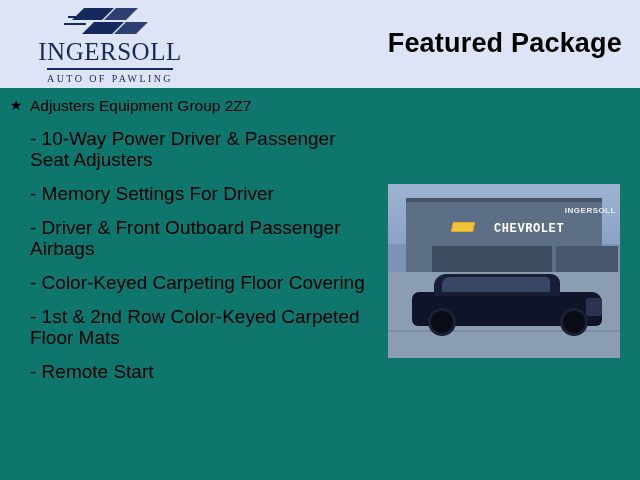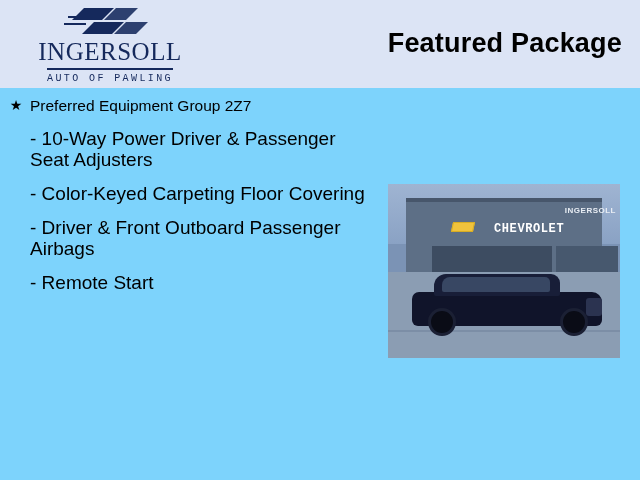--- a/index.html
+++ b/index.html
@@ -10,21 +10,21 @@
     width: 640px;
     height: 480px;
     background: #ffffff;
     font-family: "Liberation Sans", sans-serif;
     overflow: hidden;
   }
   .page {
     position: relative;
     width: 640px;
     height: 480px;
-    background: #7dd3fc;
+    background: #0f766e;
   }
 
   
   .header {
     position: relative;
     width: 640px;
     height: 88px;
     background: #dce4f5;
     box-sizing: border-box;
   }
@@ -48,21 +48,21 @@
     letter-spacing: 0.5px;
     color: #15295c;
     font-family: "Liberation Serif", serif;
     line-height: 1;
     margin-top: 1px;
   }
   .brand-sub {
     font-size: 10px;
     letter-spacing: 2.4px;
     color: #15295c;
-    font-family: Liberation Mono, monospace;
+    font-family: Liberation Serif, serif;
     margin-top: 4px;
     border-top: 2px solid #15295c;
     padding-top: 3px;
     display: inline-block;
   }
   .header-title {
     position: absolute;
     right: 18px;
     top: 28px;
     font-size: 27px;
@@ -290,26 +290,28 @@
 
     <div class="header-title">Featured Package</div>
   </div>
 
   <div class="content">
 
     <div class="feature-list">
 
       <div class="feature-head">
         <span class="star-icon">★</span>
-        <span class="feature-head-text">Preferred Equipment Group 2Z7</span>
+        <span class="feature-head-text">Adjusters Equipment Group 2Z7</span>
       </div>
 
       <div class="feature-item">- 10-Way Power Driver &amp; Passenger Seat Adjusters</div>
+      <div class="feature-item">- Memory Settings For Driver</div>
+      <div class="feature-item">- Driver &amp; Front Outboard Passenger Airbags</div>
       <div class="feature-item">- Color-Keyed Carpeting Floor Covering</div>
-      <div class="feature-item">- Driver &amp; Front Outboard Passenger Airbags</div>
+      <div class="feature-item">- 1st &amp; 2nd Row Color-Keyed Carpeted Floor Mats</div>
       <div class="feature-item">- Remote Start</div>
     </div>
 
     <div class="photo">
       <div class="photo-sky"></div>
       <div class="dealer-building">
         <div class="bowtie"></div>
         <div class="dealer-name">CHEVROLET</div>
         <div class="dealer-glass"></div>
         <div class="dealer-glass2"></div>

